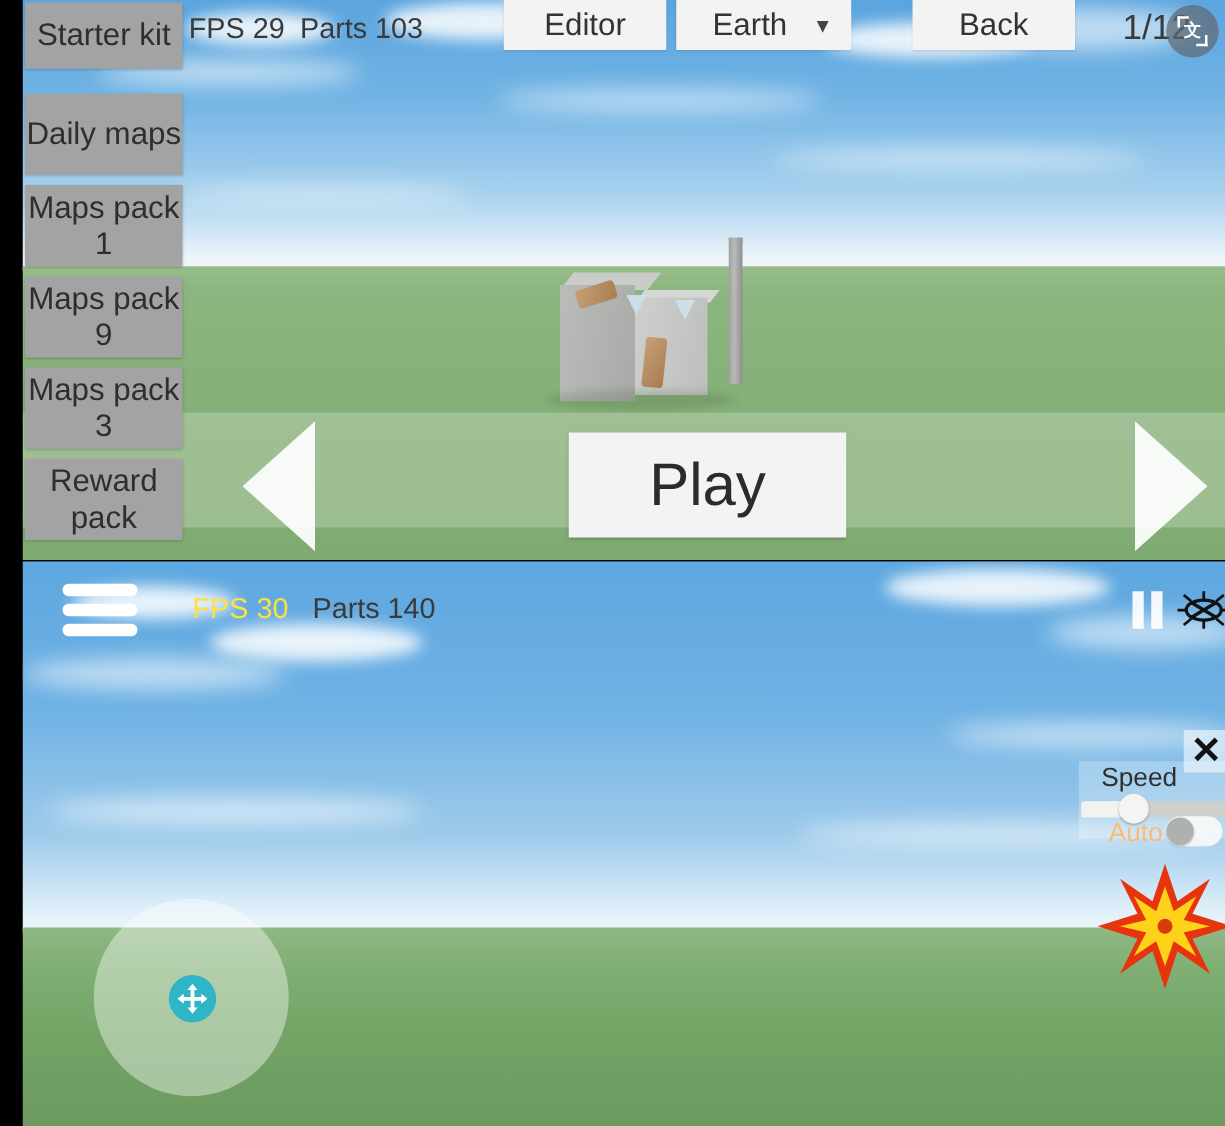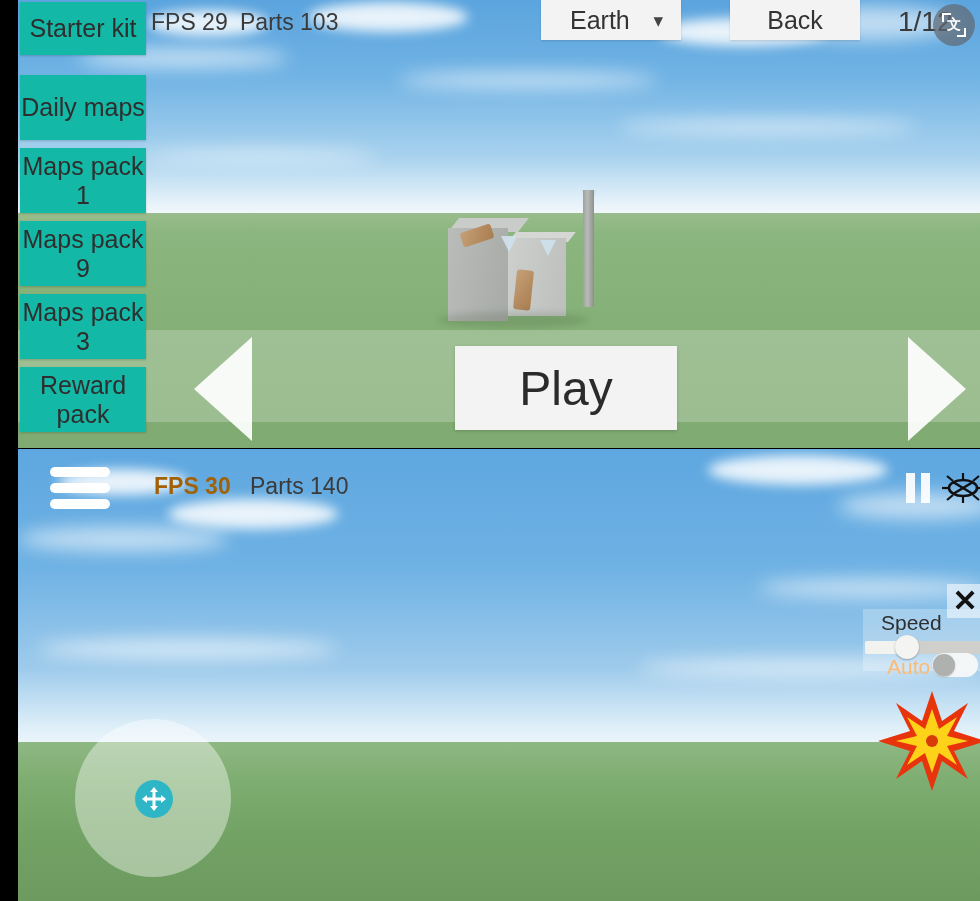--- a/index.html
+++ b/index.html
@@ -74,40 +74,40 @@
   #translate-bubble{position:absolute;left:933px;top:4px;width:42px;height:42px;border-radius:50%;
     background:rgba(95,105,115,.72);display:flex;align-items:center;justify-content:center;}
   #translate-bubble .tg{position:relative;width:24px;height:24px;color:#fff;
     display:flex;align-items:center;justify-content:center;font-size:14px;font-weight:bold;}
   #translate-bubble .tg:before,#translate-bubble .tg:after{content:"";position:absolute;width:7px;height:7px;}
   #translate-bubble .tg:before{left:0;top:0;border-left:2px solid #fff;border-top:2px solid #fff;}
   #translate-bubble .tg:after{right:0;bottom:0;border-right:2px solid #fff;border-bottom:2px solid #fff;}
 
   
   #sidebar{position:absolute;left:18px;top:0;width:130px;}
-  .side-btn{position:absolute;left:2px;width:126px;background:#14b8a6;
+  .side-btn{position:absolute;left:2px;width:126px;background:#a3a3a3;
     display:flex;align-items:center;justify-content:center;text-align:center;
     font-size:25px;line-height:29px;color:#2e2e2e;box-shadow:0 1px 2px rgba(0,0,0,.18);}
 
   
   #lower-panel{left:18px;top:449px;width:962px;height:452px;}
   #lower-panel .sky{
     height:297px;
     background:linear-gradient(to bottom,#5ea7e0 0%,#6fb2e4 40%,#9ecbeb 74%,#dceef8 93%,#eef6fb 100%);
   }
   #lower-panel .ground{
     top:293px;height:159px;
     background:linear-gradient(to bottom,#8fb884 0%,#7fae72 22%,#74a366 55%,#6c9a5f 100%);
   }
 
   
   #hamburger{position:absolute;left:32px;top:18px;width:60px;height:42px;
     display:flex;flex-direction:column;justify-content:space-between;}
   #hamburger span{display:block;height:10px;background:#fff;border-radius:5px;}
-  #fps-low{position:absolute;left:136px;top:24px;font-size:23px;color:#a16207;font-weight:bold;}
+  #fps-low{position:absolute;left:136px;top:24px;font-size:23px;color:#fde047;}
   #parts-low{position:absolute;left:232px;top:24px;font-size:23px;color:#3a3a3a;}
 
   #pause-btn{position:absolute;left:888px;top:24px;width:24px;height:30px;
     display:flex;justify-content:space-between;}
   #pause-btn i{display:block;width:9px;height:30px;background:rgba(255,255,255,.92);}
   #hideui-btn{position:absolute;left:922px;top:22px;width:46px;height:34px;}
 
   #close-btn{position:absolute;left:929px;top:135px;width:36px;height:34px;
     background:rgba(255,255,255,.55);display:flex;align-items:center;justify-content:center;
     font-size:30px;line-height:1;color:#111;font-weight:bold;}
@@ -164,20 +164,21 @@
 
     <div id="play-strip">
       <div class="arrow-left" style="left:176px;top:7px;"></div>
       <div class="play-btn" id="play-button">Play</div>
       <div class="arrow-right" style="left:890px;top:7px;"></div>
     </div>
 
     <div class="topbar">
       <div class="tb-text" id="fps-top">FPS 29</div>
       <div class="tb-text" id="parts-top">Parts 103</div>
+      <div class="tb-btn" id="btn-editor">Editor</div>
       <div class="tb-btn" id="btn-earth">
         <span class="lbl">Earth</span>
         <span class="chev">▾</span>
       </div>
       <div class="tb-btn" id="btn-back">Back</div>
       <div id="page-count">1/12</div>
     </div>
   </div>
 
   <div id="translate-bubble">

